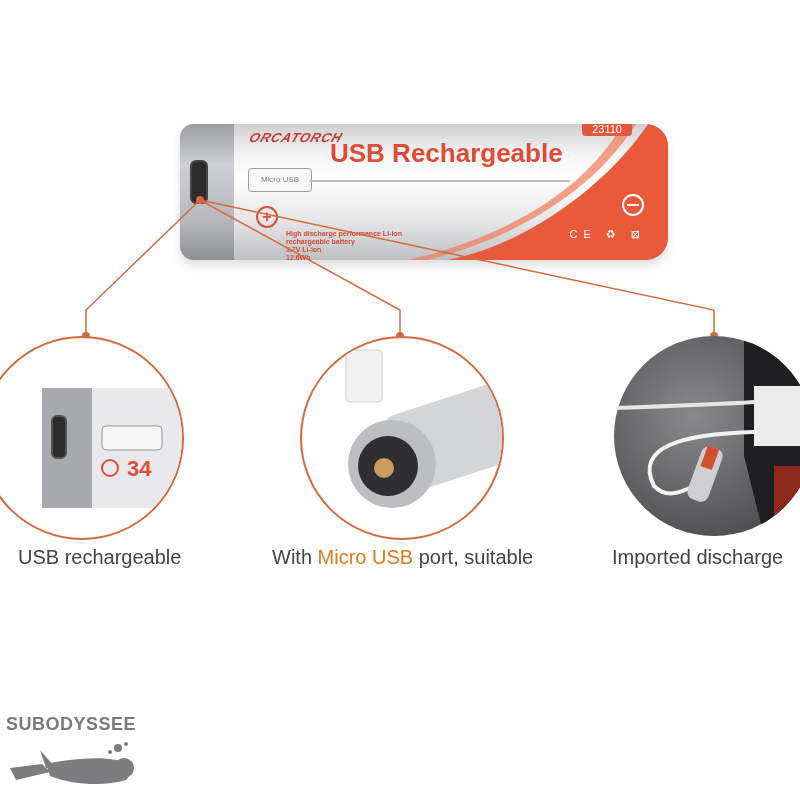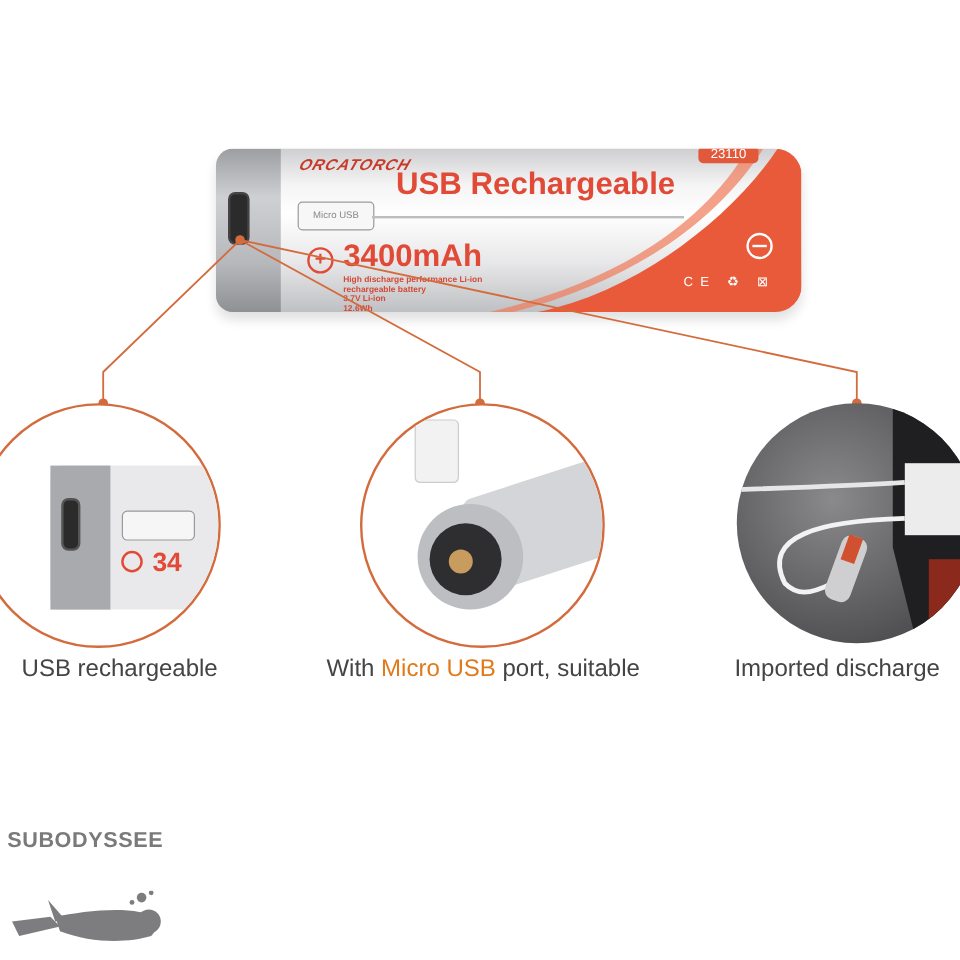--- a/index.html
+++ b/index.html
@@ -29,41 +29,40 @@
   .circle{width:200px;height:200px;border-radius:50%;overflow:hidden;}
   .c1{left:-20px;top:336px;border:2px solid #d36b3c;background:#fff;}
   .c2{left:300px;top:336px;border:2px solid #d36b3c;background:#fff;}
   .c3{left:614px;top:336px;border:none;background:radial-gradient(circle at 40% 40%,#8a8a8c,#4b4b4e 80%);}
   .caption{top:546px;font-size:20px;color:#444;}
   .cap1{left:18px;}
   .cap2{left:272px;}
   .cap3{left:612px;}
   .hl{color:#e07a1a;}
   
-  .logo-text{left:6px;top:690px;font-weight:bold;font-size:18px;color:#7a7a7a;letter-spacing:0.5px;}
+  .logo-text{left:6px;top:714px;font-weight:bold;font-size:18px;color:#7a7a7a;letter-spacing:0.5px;}
   .diver{left:6px;top:742px;width:140px;height:52px;}
 </style>
 </head>
 <body>
 
 <div class="abs battery">
   <div class="abs cap">
     <div class="abs port"></div>
   </div>
   <svg class="abs red-swoosh" viewBox="0 0 260 136">
     <path d="M260 0 L260 136 L40 136 C120 120 200 60 240 0 Z" fill="#e85a3a"></path>
     <path d="M228 0 C190 60 120 110 20 136 L0 136 C110 110 180 60 215 0 Z" fill="#f07a58" opacity="0.7"></path>
   </svg>
   <div class="abs brand">ORCATORCH</div>
   <div class="abs model-badge">23110</div>
   <div class="abs title">USB Rechargeable</div>
   <div class="abs microusb-box">Micro USB</div>
   <div class="abs cable-line"></div>
   <div class="abs plus">+</div>
-  <div class="abs capacity">3400mAh</div>
   <div class="abs desc">
     <div>High discharge performance Li-ion</div>
     <div>rechargeable battery</div>
     <div>3.7V Li-ion</div>
     <div>12.6Wh</div>
   </div>
   <div class="abs minus"></div>
   <div class="abs certs">CE ♻ ⊠</div>
 </div>
 

